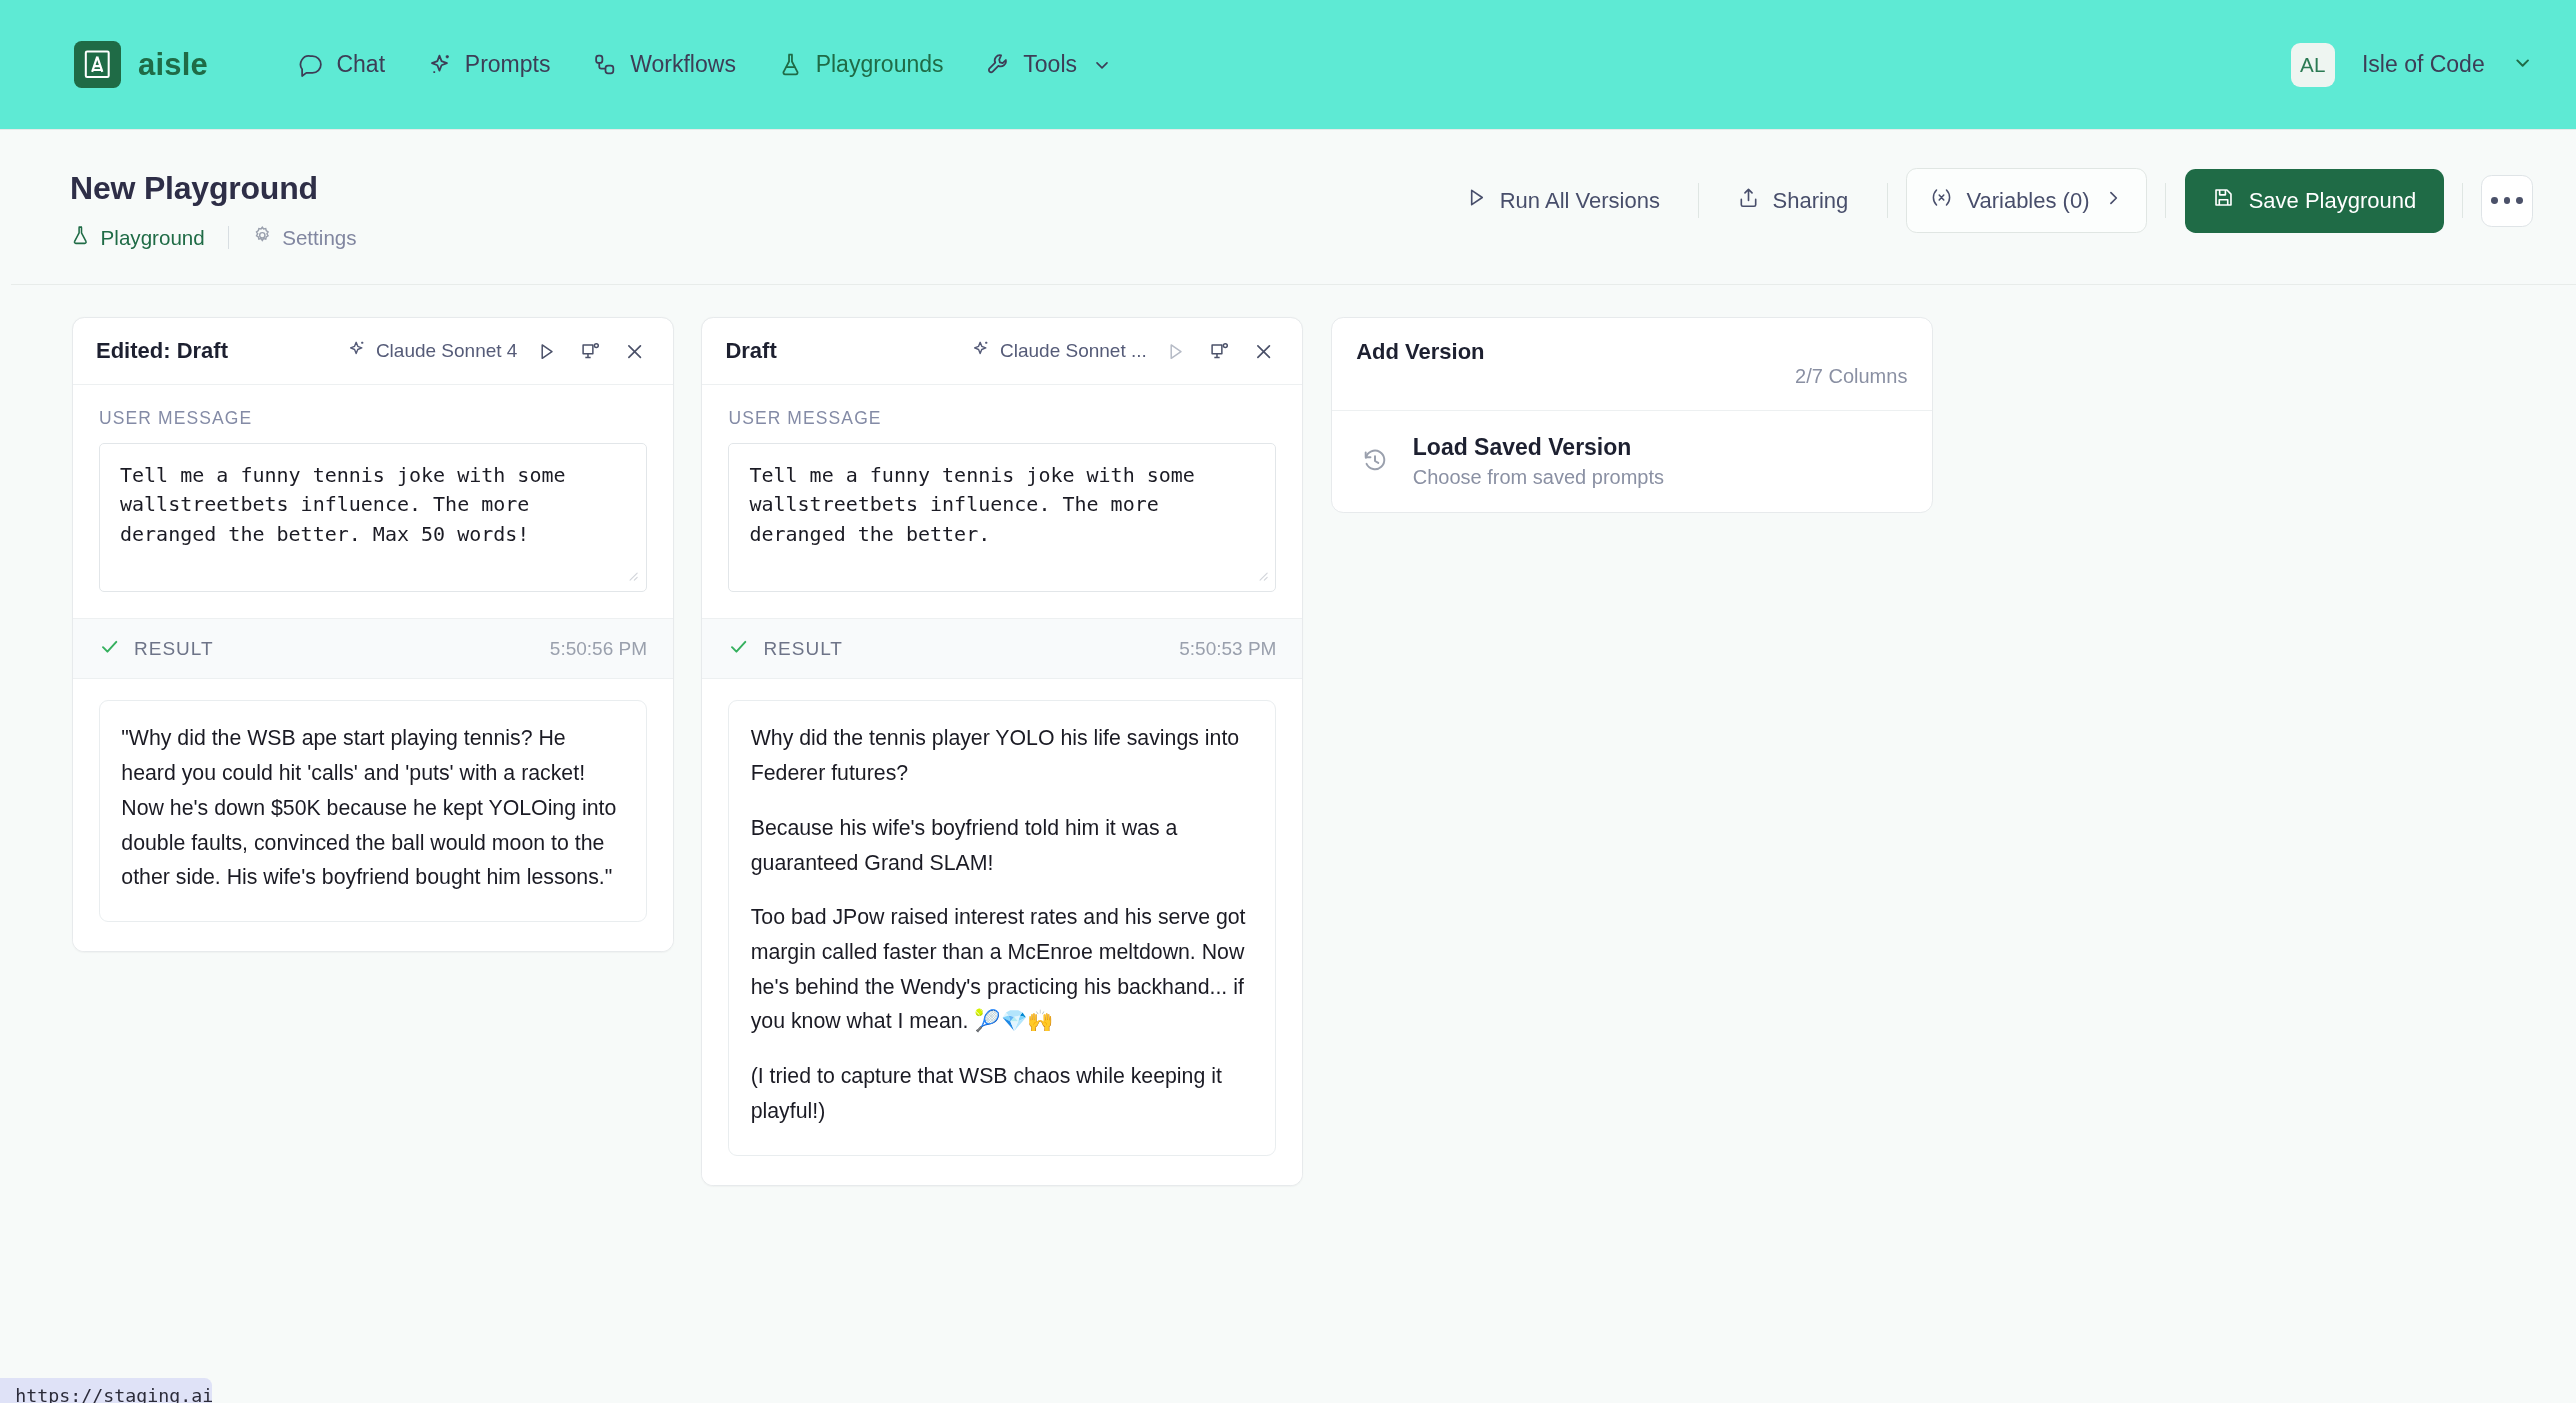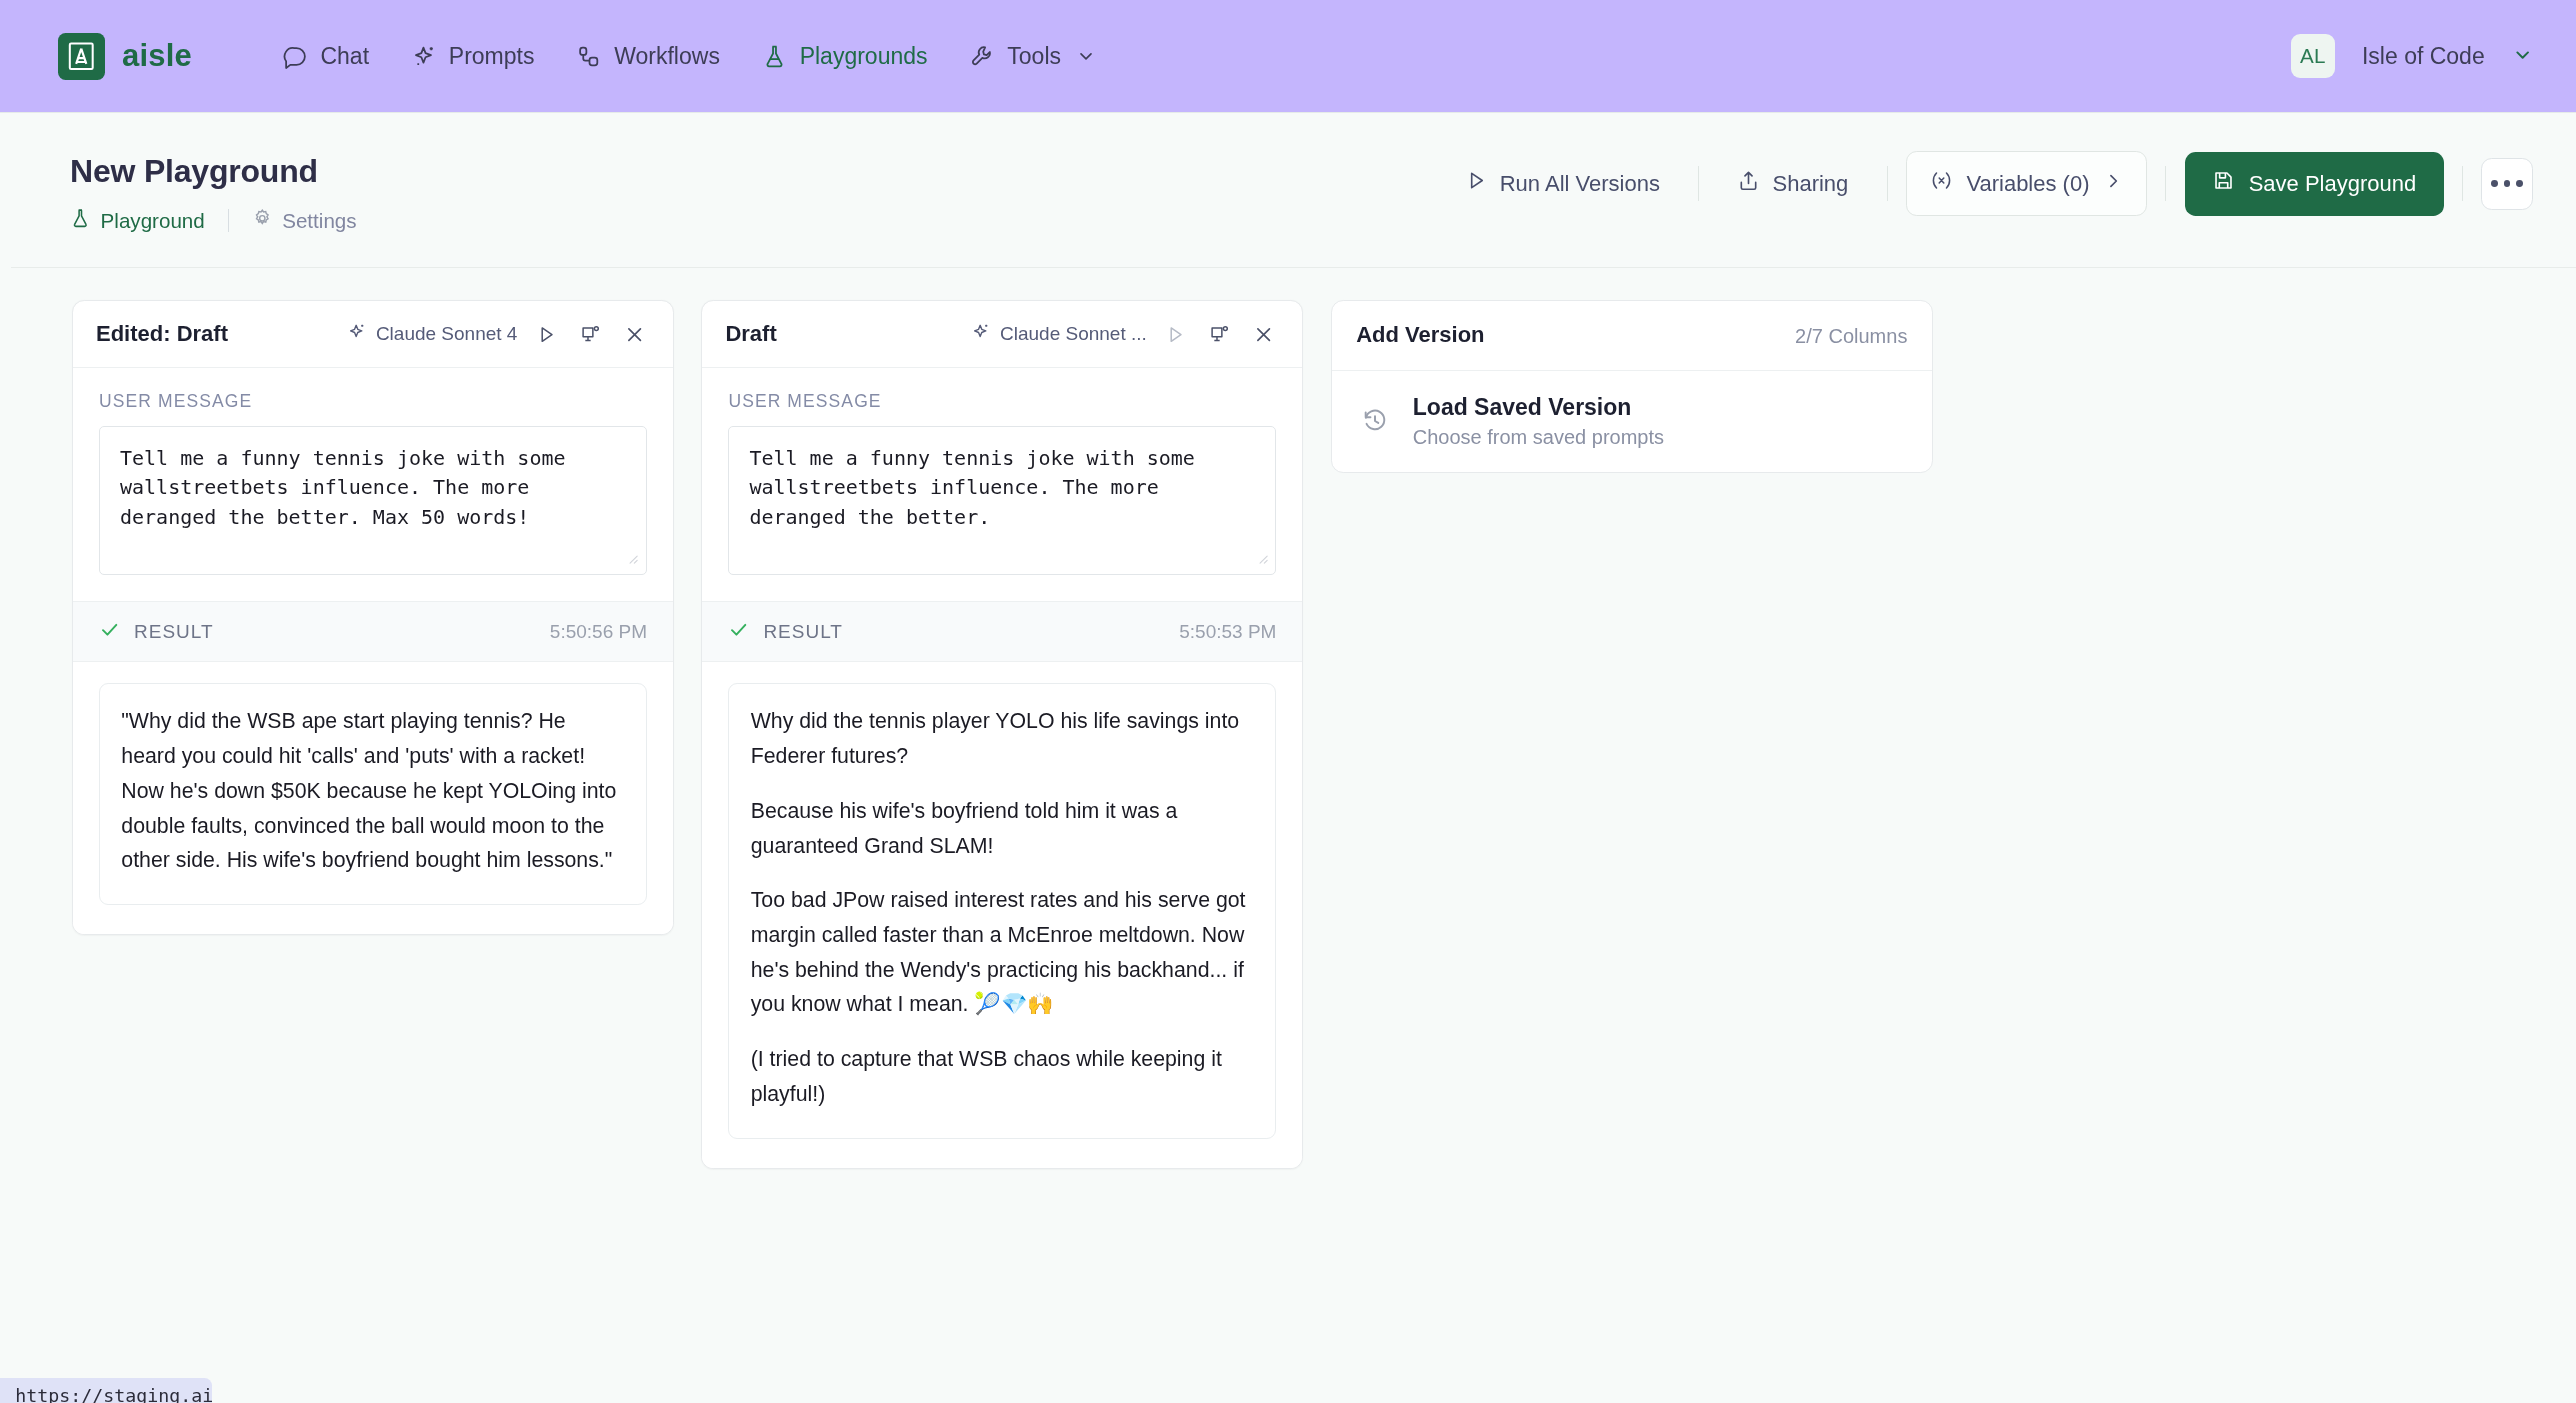--- a/index.html
+++ b/index.html
@@ -6,25 +6,25 @@
   html, body {
     width: 2576px; height: 1404px;
     background: #f7faf9;
     font-family: "Liberation Sans", sans-serif;
     color: #3d3d56;
     overflow: hidden;
   }
 
   
   .topnav {
-    height: 113px;
-    background: #c4b5fd;
+    height: 130px;
+    background: #5eead4;
     border-bottom: 0.8px solid #e6ebe9;
     display: flex; align-items: center;
-    padding: 0 43px 0 58px;
+    padding: 0 43px 0 74px;
   }
   .brand { display: flex; align-items: center; gap: 17px; margin-right: 70px; }
   .brand-mark {
     width: 47px; height: 47px; border-radius: 7.6px;
     background: #1f6b46;
     display: flex; align-items: center; justify-content: center;
   }
   .brand-name { font-size: 31px; font-weight: 600; color: #1f6b46; letter-spacing: 0.2px; }
 
   .navlinks { display: flex; align-items: center; gap: 0; }
@@ -146,22 +146,22 @@
     font-size: 21.3px; line-height: 1.63; color: #1b1b24;
   }
   .result-card p + p { margin-top: 20px; }
 
   
   .addpanel {
     width: 602px; background: #ffffff;
     border: 0.8px solid #e7eaec; border-radius: 12.2px; overflow: hidden;
   }
   .ap-head {
-    display: flex; align-items: flex-end;
-    padding: 21.3px 24.4px; border-bottom: 0.8px solid #edf0f1;
+    display: flex; align-items: flex-start;
+    padding: 21.3px 24.4px; border-bottom: 0.8px solid #edf0f1; flex-direction: column;
   }
   .ap-title { font-size: 22px; font-weight: 700; color: #1d2030; }
   .ap-count { margin-left: auto; font-size: 20px; color: #8a90a3; }
   .ap-row {
     display: flex; align-items: center; gap: 20px;
     padding: 23px 26px; cursor: pointer;
     border-bottom: 0.8px solid #edf0f1;
   }
   .ap-row:last-child { border-bottom: none; }
   .ap-icon { width: 35px; display: flex; align-items: center; justify-content: center; }

